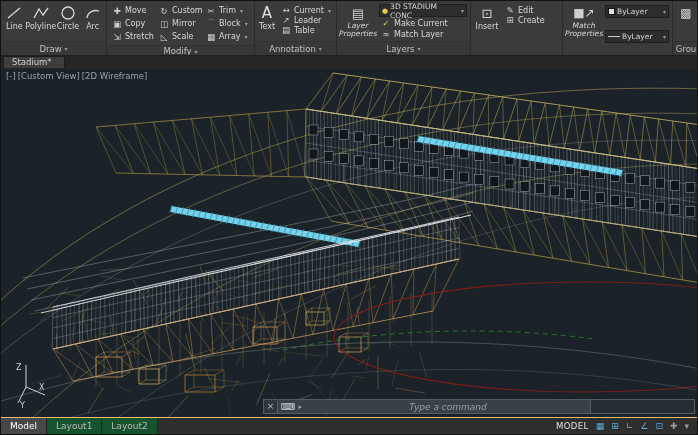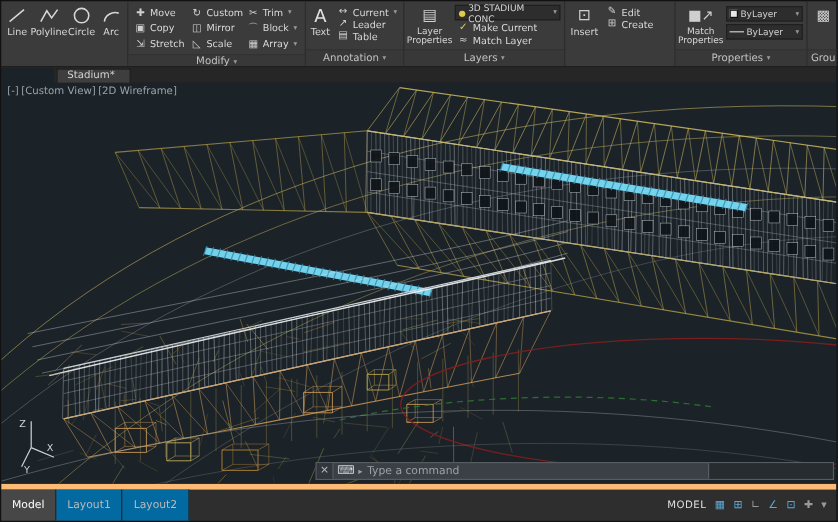--- a/index.html
+++ b/index.html
@@ -9,52 +9,52 @@
   
   .ribbon { height:55px; background:#3b3b3b; display:flex; color:#d8d8d8; border-bottom:1px solid #1e1e1e; flex:none; }
   .panel { display:flex; flex-direction:column; border-right:1px solid #2c2c2c; overflow:hidden; flex:none; }
   .panel-body { flex:1; display:flex; align-items:flex-start; padding:2px 3px; gap:3px; }
   .panel-label { height:14px; display:flex; align-items:center; justify-content:center; gap:3px; font-size:8.5px; color:#c2c2c2; border-top:1px solid #323232; background:#383838; cursor:default; }
   .panel-label .arr { font-size:6px; color:#9a9a9a; }
   .tool-big { width:26px; display:flex; flex-direction:column; align-items:center; gap:0; padding-top:1px; cursor:pointer; }
   .tool-big .ico { height:18px; display:flex; align-items:center; justify-content:center; }
   .tool-big .lbl { font-size:8px; color:#d6d6d6; white-space:nowrap; }
   .tool-big.wide { width:36px; }
-  .tool-big.wide .lbl { white-space:normal; text-align:center; line-height:1.05; font-size:7.5px; }
+  .tool-big.wide .lbl { white-space:normal; text-align:center; line-height:1.05; font-size:7.5px;font-style:italic; }
   .grid3 { display:grid; grid-template-columns:repeat(3,47px); grid-auto-rows:13px; }
   .tool-sm { display:flex; align-items:center; gap:3px; padding:0 2px; font-size:8px; cursor:pointer; white-space:nowrap; }
   .tool-sm .ico { width:10px; text-align:center; font-size:8.5px; color:#cfcfcf; flex:none; }
   .tool-sm .arr { font-size:6px; color:#9a9a9a; margin-left:1px; }
   .col { display:flex; flex-direction:column; }
   .dropdown { background:#2d2d2d; border:1px solid #1f1f1f; height:13px; display:flex; align-items:center; font-size:7.5px; padding:0 2px; gap:2px; cursor:pointer; }
   .dropdown .caret { margin-left:auto; font-size:6px; color:#9a9a9a; }
   .swatch { width:7px; height:7px; background:#e8e8e8; border:1px solid #111; flex:none; }
   .dot { font-size:7px; color:#e0ca48; flex:none; }
   .linetype { width:12px; border-top:1px solid #ccc; flex:none; }
 
   
-  .doc-tabs { height:13px; background:#262626; display:flex; align-items:center; padding-left:2px; flex:none;margin-left:44px; }
+  .doc-tabs { height:13px; background:#262626; display:flex; align-items:flex-start; padding-left:2px; flex:none; }
   .doc-tab { background:#3e3e3e; color:#d0d0d0; font-size:8.5px; padding:0 12px 1px 8px; border:1px solid #1c1c1c; border-bottom:none; cursor:pointer; }
 
   
   .viewport { position:relative; flex:1; background:#1b2329; overflow:hidden; }
   .viewport svg.wire { position:absolute; inset:0; }
   .vp-controls { position:absolute; top:2px; left:5px; font-size:8.5px; color:#9aa3aa; display:flex; gap:2px; z-index:3; }
   .vp-controls span { cursor:pointer; }
   .ucs { position:absolute; left:4px; bottom:4px; z-index:3; }
   .cmdbar { position:absolute; left:262px; right:2px; bottom:3px; height:15px; display:flex; align-items:center; background:#3a4046; border:1px solid #565c62; z-index:4; font-size:9px; }
   .cmd-close { width:14px; text-align:center; color:#b9bfc4; background:#30363b; border-right:1px solid #565c62; cursor:pointer; font-size:9px; line-height:13px; }
   .cmd-kb { color:#cfd4d8; padding:0 3px; font-size:10px; }
   .cmd-arrow { color:#9aa3aa; font-size:7px; padding-right:4px; }
-  .cmd-ph { color:#9aa0a6; flex:1; }
+  .cmd-ph { color:#9aa0a6; font-style:italic; flex:1;text-align:center; }
   .cmd-right { width:104px; height:100%; background:#272c31; border-left:1px solid #565c62; cursor:pointer; }
 
   
-  .statusbar { height:31px; background:#2e2e2e; display:flex; align-items:stretch; border-top:5px solid #fdba74; flex:none; font-size:9px; color:#b9b9b9; }
-  .sp-tab { display:flex; align-items:center; padding:0 9px; cursor:pointer; border-right:1px solid #242424; background:#0369a1; }
+  .statusbar { height:17px; background:#2e2e2e; display:flex; align-items:stretch; border-top:1px solid #fdba74; flex:none; font-size:9px; color:#b9b9b9; }
+  .sp-tab { display:flex; align-items:center; padding:0 9px; cursor:pointer; border-right:1px solid #242424; background:#14532d; }
   .sp-tab.active { background:#474747; color:#fff; }
   .status-right { margin-left:auto; display:flex; align-items:center; gap:7px; padding:0 8px; }
   .model-label { color:#e0e0e0; font-size:8.5px; letter-spacing:.4px; }
   .st-ico { cursor:pointer; font-size:9px; color:#9a9a9a; }
   .st-ico.on { color:#5aa9d6; }
 </style>
 </head>
 <body>
 
 <div class="app">
@@ -89,20 +89,24 @@
         </div>
         <div class="tool-big">
           <span class="ico">
             <svg width="18" height="16" viewBox="0 0 18 16">
                 <path d="M3,13 A9 8 0 0 1 15,6" fill="none" stroke="#d6d6d6" stroke-width="1.3"></path>
               </svg>
           </span>
           <span class="lbl">Arc</span>
         </div>
       </div>
+      <div class="panel-label">
+          <span>Draw</span>
+          <span class="arr">▾</span>
+        </div>
     </div>
 
     <div class="panel" style="width:148px">
       <div class="panel-body" style="padding-top:3px">
         <div class="grid3">
           <div class="tool-sm">
               <span class="ico">✚</span>
               <span>Move</span>
             </div>
           <div class="tool-sm">
@@ -222,37 +226,33 @@
         </div>
       </div>
     </div>
 
     <div class="panel" style="width:110px">
       <div class="panel-body">
         <div class="tool-big wide">
           <span class="ico" style="font-size:12px;color:#cfcfcf">■↗</span>
           <span class="lbl">Match Properties</span>
         </div>
-        <div class="col" style="flex:1; gap:2px; padding-top:2px">
+        <div class="col" style="flex:1; gap:12px; padding-top:2px">
           <div class="dropdown">
             <span class="swatch"></span>
             <span style="color:#d0d0d0">ByLayer</span>
             <span class="caret">▾</span>
           </div>
           <div class="dropdown">
             <span class="linetype"></span>
             <span style="color:#d0d0d0">ByLayer</span>
             <span class="caret">▾</span>
           </div>
         </div>
       </div>
-      <div class="panel-label">
-          <span>Properties</span>
-          <span class="arr">▾</span>
-        </div>
     </div>
 
     <div class="panel" style="width:26px; border-right:none">
       <div class="panel-body">
         <div class="tool-big">
           <span class="ico" style="font-size:12px;color:#cfcfcf">▩</span>
         </div>
       </div>
       <div class="panel-label">
           <span>Grou</span>

